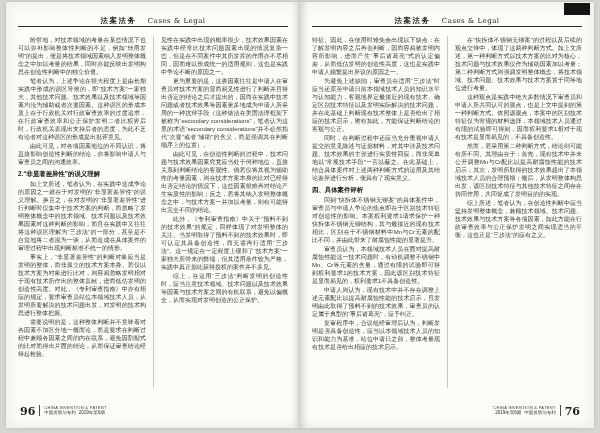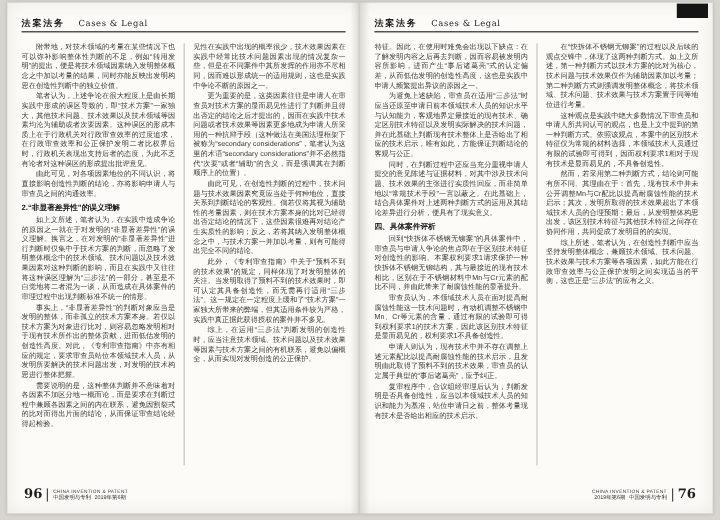--- a/index.html
+++ b/index.html
@@ -3,35 +3,35 @@
 <meta charset="utf-8">
 <style>
   html,body{margin:0;padding:0;width:600px;height:433px;background:#d7d5d0;overflow:hidden;
     font-family:"Liberation Sans","DejaVu Sans",sans-serif;}
   .spread{position:absolute;left:6px;top:2px;width:588px;height:426px;display:flex;}
   .spread::after{content:"";position:absolute;left:50%;top:0;width:16px;height:100%;
     transform:translateX(-8px);pointer-events:none;
     background:linear-gradient(90deg,rgba(0,0,0,0),rgba(60,55,45,0.13) 50%,rgba(0,0,0,0));}
   .page{position:relative;width:294px;height:100%;background:#fcfbf7;box-sizing:border-box;
     padding:10px 12px 8px 12px;box-shadow:inset 0 0 14px rgba(80,70,50,0.10),0 0 3px rgba(0,0,0,0.15);}
-  .page-header{height:11px;line-height:11px;white-space:nowrap;}
+  .page-header{text-align:center;height:11px;line-height:11px;white-space:nowrap;}
   .sec-cn{font-weight:bold;font-size:7.5px;color:#1c1c1c;letter-spacing:1.5px;}
   .sec-en{font-family:"DejaVu Serif","Liberation Serif",serif;font-size:7px;color:#222;margin-left:7px;letter-spacing:0.5px;}
   .header-rule{height:1px;background:#2a2a2a;margin-top:3px;}
   .corner-tab{position:absolute;top:1px;right:4px;width:26px;height:12px;background:#151515;}
   .columns{display:flex;margin-top:9px;height:352px;overflow:hidden;}
   .col{width:50%;box-sizing:border-box;overflow:hidden;}
   .col-a{padding-right:7px;}
   .col-b{border-left:1px solid #c6c4bd;padding-left:7px;}
   p.bodytext{margin:0 0 1px 0;font-size:6px;line-height:8px;color:#3a3a38;
     text-align:justify;text-indent:12px;word-break:break-all;}
   .cont > p.bodytext:first-child{text-indent:0;}
   .sub-heading{margin:3px 0 2px 0;font-size:6.4px;line-height:9px;font-weight:bold;color:#141414;
     word-break:break-all;}
-  .page-footer{position:absolute;bottom:10px;display:flex;align-items:flex-end;}
+  .page-footer{position:absolute;bottom:10px;display:flex;align-items:flex-start;}
   .footer-left{left:14px;}
   .footer-right{right:14px;}
   .pagenum{font-size:11px;font-weight:bold;color:#1e1e1e;font-family:"DejaVu Serif","Liberation Serif",serif;}
   .foot-div{width:1px;height:11px;background:#4a4a4a;margin:0 4px;}
   .foot-meta{display:flex;flex-direction:column;justify-content:center;}
   .footer-right .foot-meta{text-align:right;}
   .foot-en{font-size:4px;line-height:5px;color:#3c3c3c;letter-spacing:0.3px;}
   .foot-cn-line{font-size:4.5px;line-height:6px;color:#2e2e2e;}
   .issue-sep{display:inline-block;width:3px;}
 </style>

